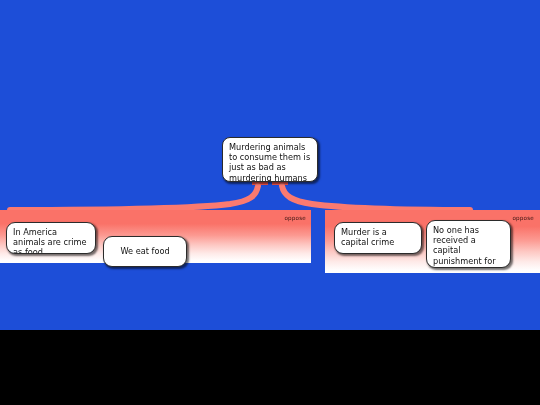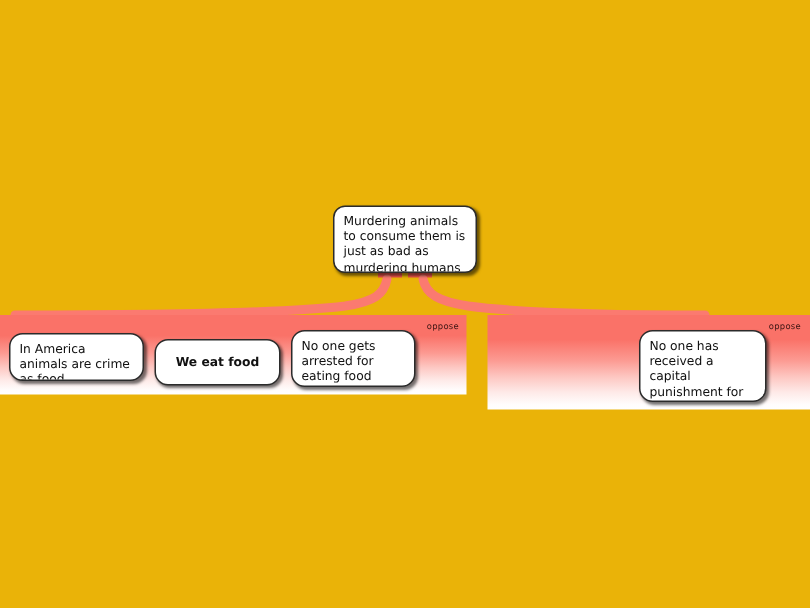--- a/index.html
+++ b/index.html
@@ -12,22 +12,22 @@
     height: 405px;
     position: relative;
     overflow: hidden;
     font-family: "DejaVu Sans", sans-serif;
   }
 
   #canvas {
     position: absolute;
     left: 0; top: 0;
     width: 540px;
-    height: 405px;
-    background: #eab308;
+    height: 330px;
+    background: #1d4ed8;
   }
 
   
   #connectors {
     position: absolute;
     left: 0; top: 0;
     width: 540px;
     height: 405px;
     pointer-events: none;
   }
@@ -98,21 +98,21 @@
     line-height: 7px;
     color: #3a1412;
     letter-spacing: 0.2px;
     white-space: nowrap;
   }
   #oppose-left  { right: 5px; top: 5px; }
   #oppose-right { right: 6px; top: 5px; }
 
   
   #premise-l1 { left: 6px;   top: 12px; width: 90px;  height: 32px; }
-  #premise-l2 { left: 103px; top: 16px; width: 84px;  height: 31px; font-weight: bold; }
+  #premise-l2 { left: 103px; top: 26px; width: 84px;  height: 31px; }
   #premise-l3 { left: 194px; top: 10px; width: 83px;  height: 38px; }
 
   
   #premise-r1 { left: 9px;   top: 12px; width: 88px;  height: 32px; }
   #premise-r2 { left: 101px; top: 10px; width: 85px;  height: 48px; }
 </style>
 </head>
 <body>
 
 <div id="canvas">
@@ -130,24 +130,24 @@
   <div class="node" id="claim-node">Murdering animals to consume them is just as bad as murdering humans</div>
 
   <div class="group-band" id="group-left">
 
     <span class="oppose-label" id="oppose-left">oppose</span>
 
     <div class="node" id="premise-l1">In America animals are crime as food</div>
 
     <div class="node centered" id="premise-l2">We eat food</div>
 
-    <div class="node" id="premise-l3">No one gets arrested for eating food</div>
   </div>
 
   <div class="group-band" id="group-right">
 
     <span class="oppose-label" id="oppose-right">oppose</span>
 
+    <div class="node" id="premise-r1">Murder is a capital crime</div>
 
     <div class="node" id="premise-r2">No one has received a capital punishment for eating an animal</div>
   </div>
 
 </div>
 
 </body></html>

